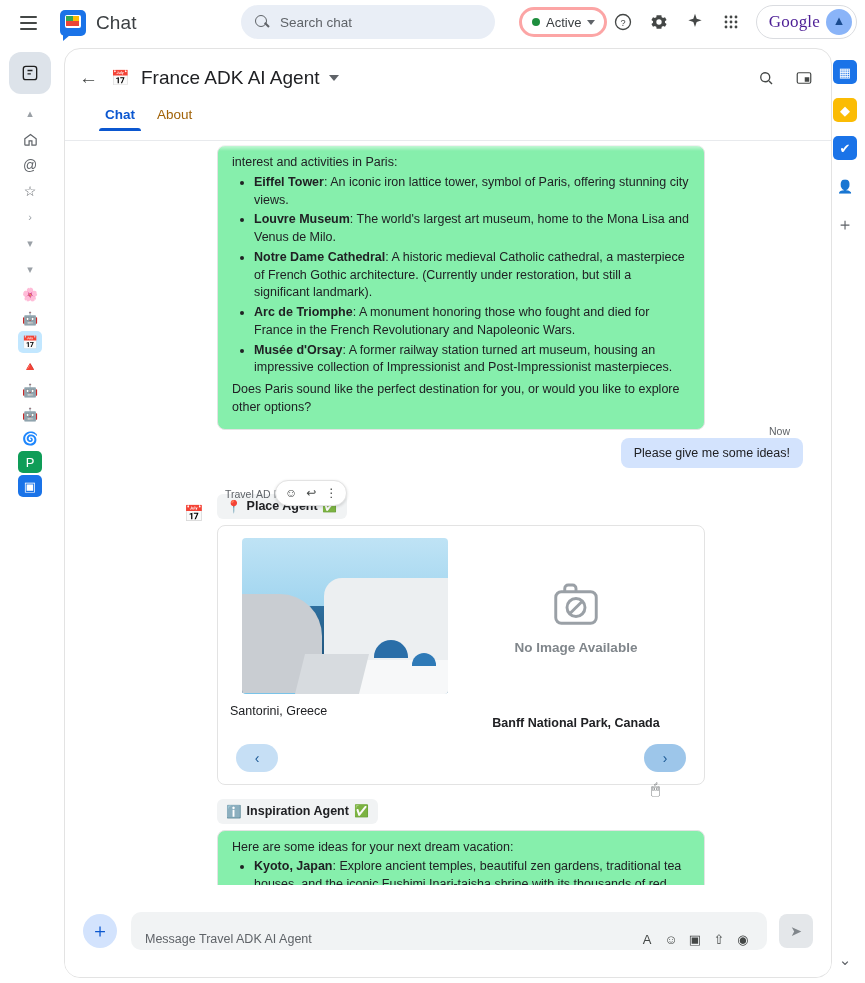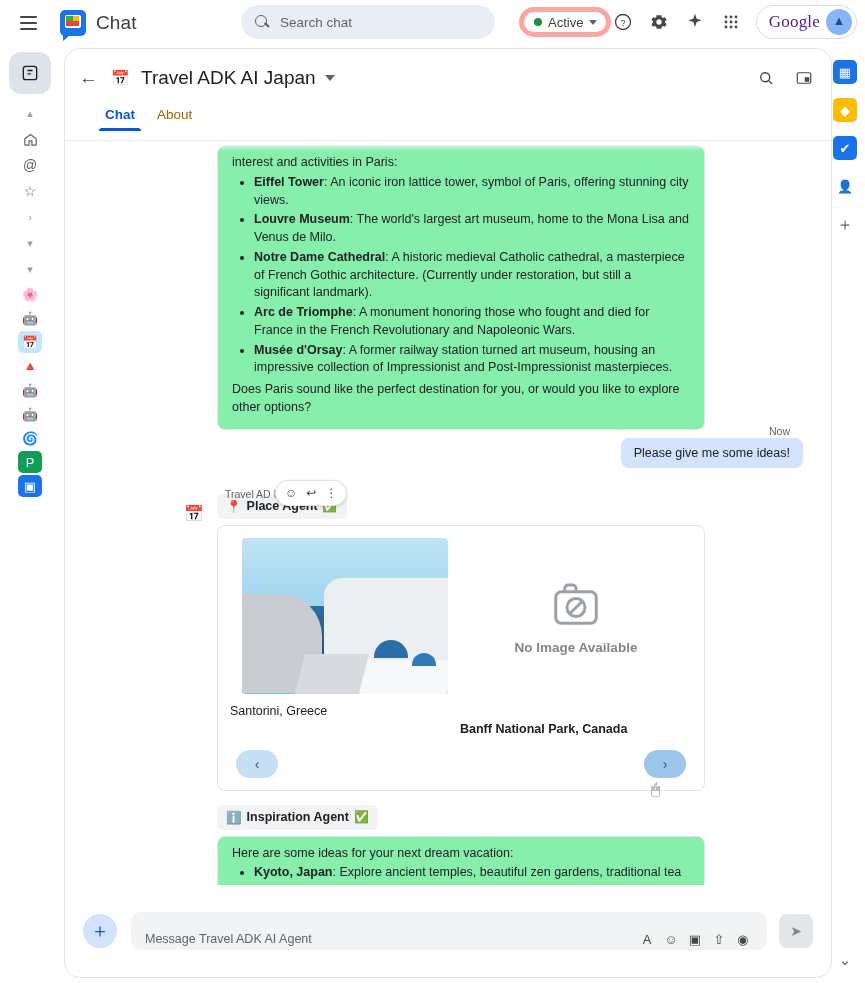--- a/index.html
+++ b/index.html
@@ -65,21 +65,21 @@
   }
   .mag:after {
     content: ""; position: absolute; left: 9px; top: 9px; width: 6px; height: 1.6px;
     background: #5f6368; transform: rotate(45deg);
   }
   .searchbar .ph { font-size: 13.5px; color: #5f6368; }
 
   .status-chip {
     position: absolute; left: 519px; top: 7px; height: 30px;
     display: flex; align-items: center; gap: 6px;
-    border: 5px solid #fca5a5; border-radius: 16px; padding: 0 9px 0 10px;
+    border: 3px solid #fca5a5; border-radius: 16px; padding: 0 9px 0 10px;
     background: #fff; cursor: pointer;
   }
   .status-dot { width: 8px; height: 8px; border-radius: 50%; background: #1e8e3e; }
   .status-chip .lbl { font-size: 13px; color: #3c4043; }
   .caret-dn { width: 0; height: 0; border-left: 4px solid transparent; border-right: 4px solid transparent; border-top: 5px solid #5f6368; }
 
   .ic-btn {
     width: 34px; height: 34px; border-radius: 50%;
     display: flex; align-items: center; justify-content: center; cursor: pointer;
     color: #444746;
@@ -263,21 +263,21 @@
     position: absolute; left: 58px; bottom: 0; width: 64px; height: 40px;
     background: #d7dbdf; transform: skewX(-14deg);
   }
   .slide-caption { margin-top: 10px; padding-left: 0; font-size: 12.5px; color: #202124; }
 
   .noimg {
     width: 232px; height: 156px; display: flex; flex-direction: column;
     align-items: center; justify-content: center; gap: 10px; color: #80868b;
   }
   .noimg .lbl { font-size: 13.5px; font-weight: bold; color: #80868b; }
-  .slide-caption-b { margin-top: 28px; font-size: 12.5px; font-weight: bold; color: #202124; }
+  .slide-caption-b { margin-top: 22px; font-size: 12.5px; font-weight: bold; color: #202124; text-align: center; }
 
   .nav-row { display: flex; justify-content: space-between; align-items: center; margin-top: 14px; padding: 0 6px; }
   .nav-btn {
     width: 42px; height: 28px; border-radius: 14px; background: #c6dff5;
     display: flex; align-items: center; justify-content: center;
     color: #1b5894; font-size: 14px; cursor: pointer; border: none;
   }
   .nav-btn.dark { background: #9dc6ea; }
   .cursor-ico { position: absolute; left: 433px; top: 254px; font-size: 15px; color: #3c4043; }
 
@@ -418,21 +418,21 @@
     <div class="rr-ico" style="color:#1a73e8;">👤</div>
     <div class="rr-ico" style="color:#5f6368;font-size:17px;">＋</div>
     <div class="rr-caret">⌄</div>
   </div>
 
   <div class="panel">
 
     <div class="panel-header">
       <div class="back-arrow">←</div>
       <div class="room-ico">📅</div>
-      <div class="room-title">Travel ADK AI Japan</div>
+      <div class="room-title">France ADK AI Agent</div>
       <div class="room-caret"></div>
       <div class="panel-header-right">
         <div class="ic-btn">
           <svg width="18" height="18" viewBox="0 0 24 24" fill="none" stroke="#444746" stroke-width="1.8">
               <circle cx="11" cy="11" r="6"></circle>
               <path d="M16 16l4 4"></path>
             </svg>
         </div>
         <div class="ic-btn">
           <svg width="18" height="18" viewBox="0 0 24 24" fill="none" stroke="#444746" stroke-width="1.6">

